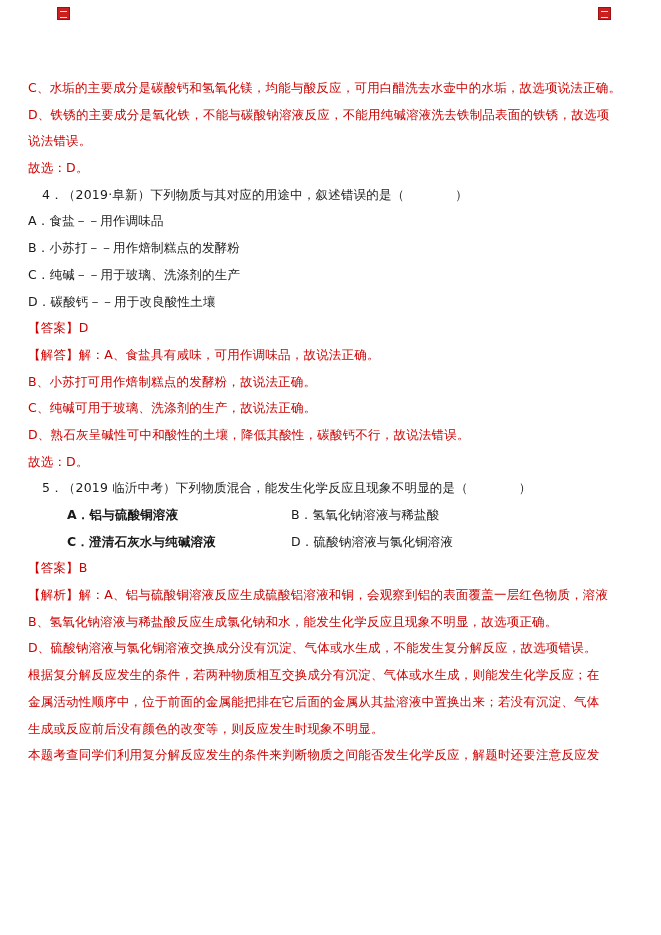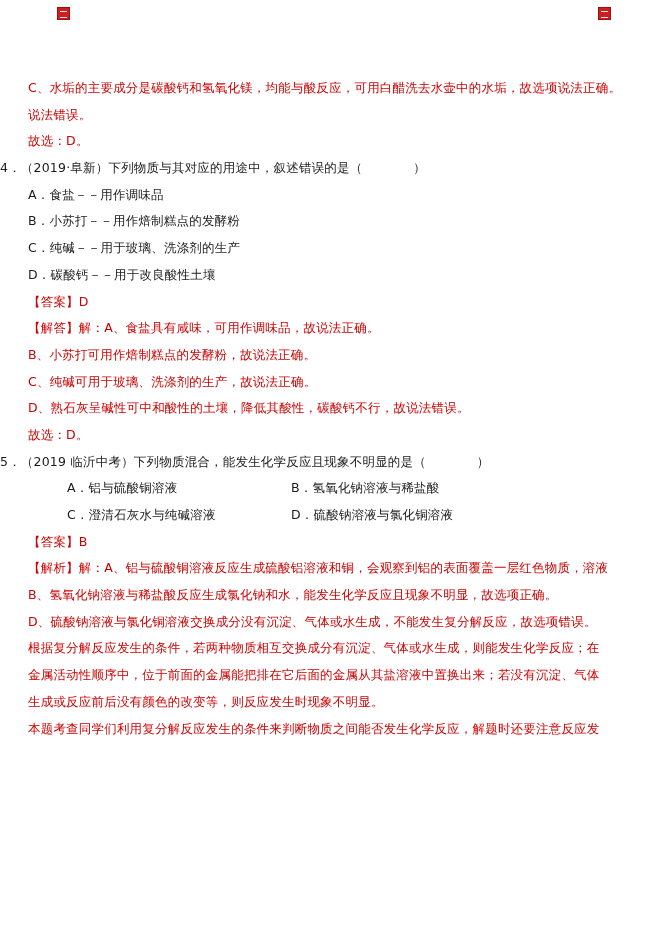--- a/index.html
+++ b/index.html
@@ -16,23 +16,23 @@
   .line{
     font-size:12.5px;
     line-height:26.7px;
     height:26.7px;
     white-space:nowrap;
     letter-spacing:0.2px;
   }
   .red{color:#cc0000;}
   .blk{color:#1a1a1a;}
   .m-body{margin-left:28px;}
-  .m-q{}
+  .m-q{margin-left:42px;}
   .optrow{margin-left:67px;}
-  .optrow .col-left{display:inline-block;width:224px;}
+  .optrow .col-left{display:inline-block;width:224px;font-weight:bold;}
   .optrow .col-right{display:inline-block;}
   .corner-mark{
     position:absolute;top:7px;width:13px;height:13px;
     background:#cc2020;border:1px solid #991111;box-sizing:border-box;
   }
   .corner-mark.left{left:57px;}
   .corner-mark.right{left:598px;}
   .corner-mark:after{
     content:"";display:block;margin:3px 2px;height:5px;
     border-top:1px solid #ffdddd;border-bottom:1px solid #ffdddd;
@@ -40,20 +40,21 @@
 </style>
 </head>
 <body>
 
 <span class="corner-mark left"></span>
 <span class="corner-mark right"></span>
 
 <div class="doc">
 
   <div class="line red m-body">C、水垢的主要成分是碳酸钙和氢氧化镁，均能与酸反应，可用白醋洗去水壶中的水垢，故选项说法正确。</div>
+  <div class="line red m-body">D、铁锈的主要成分是氧化铁，不能与碳酸钠溶液反应，不能用纯碱溶液洗去铁制品表面的铁锈，故选项</div>
   <div class="line red m-body">说法错误。</div>
   <div class="line red m-body">故选：D。</div>
 
   <div class="line blk m-q">4．（2019·阜新）下列物质与其对应的用途中，叙述错误的是（　　　　）</div>
   <div class="line blk m-body">A．食盐－－用作调味品</div>
   <div class="line blk m-body">B．小苏打－－用作焙制糕点的发酵粉</div>
   <div class="line blk m-body">C．纯碱－－用于玻璃、洗涤剂的生产</div>
   <div class="line blk m-body">D．碳酸钙－－用于改良酸性土壤</div>
   <div class="line red m-body">【答案】D</div>
   <div class="line red m-body">【解答】解：A、食盐具有咸味，可用作调味品，故说法正确。</div>

